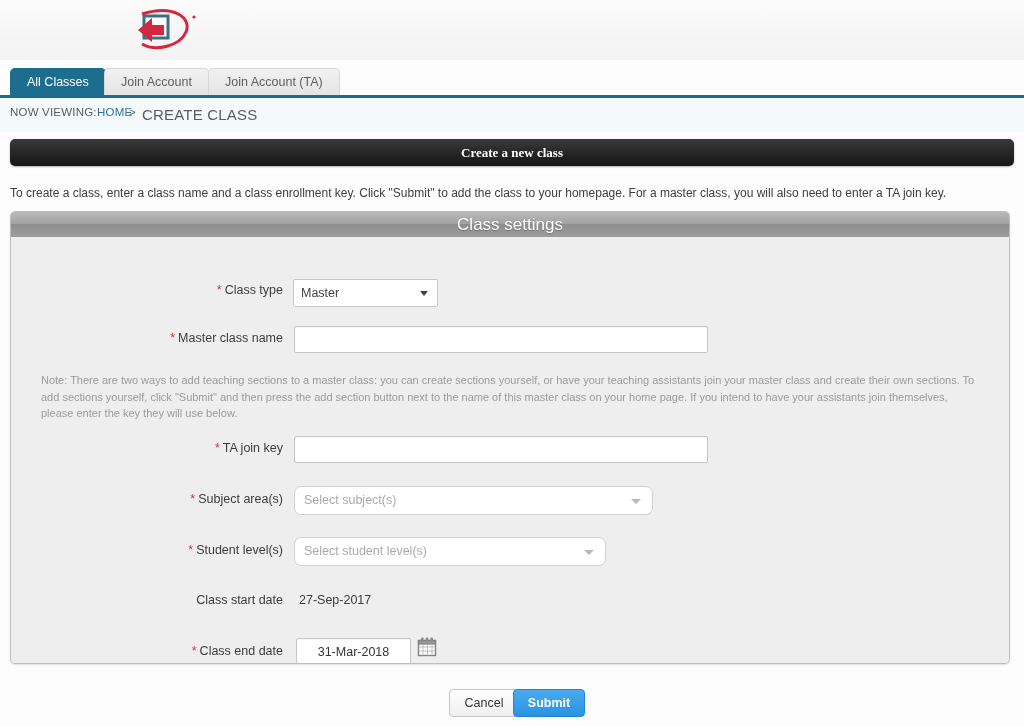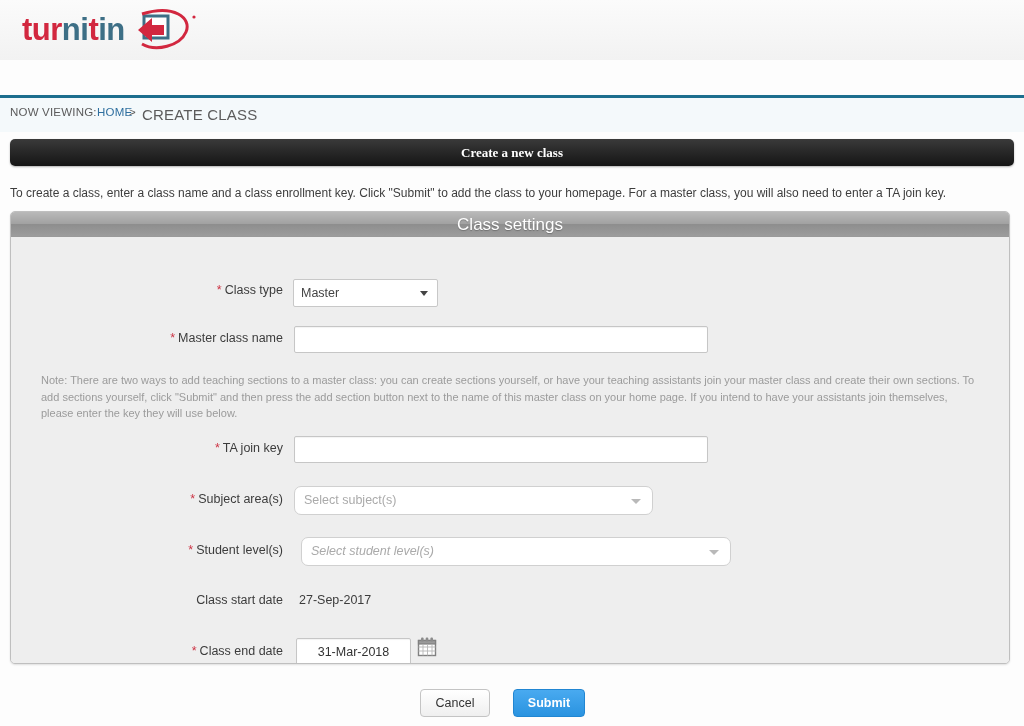--- a/index.html
+++ b/index.html
@@ -172,32 +172,34 @@
 </style>
 </head>
 <body>
 
 <div id="app">
 
   <div class="top-strip"></div>
 
   <div class="header">
     <div class="logo">
-      <div class="logo-text">
-        <span class="t1">tur</span><span class="t2">ni</span><span class="t3">t</span><span class="t4">in</span>
-      </div>
       <svg class="logo-mark" width="68" height="48">
         <path d="M10,8 L34,8 L34,30 L10,30 Z" fill="#ffffff" stroke="#3d6f86" stroke-width="3"></path>
         <path d="M4,22 L18,10 L18,17 L30,17 L30,27 L18,27 L18,34 Z" fill="#d2273f"></path>
         <path d="M8,6 C40,-4 58,10 52,24 C46,38 22,44 8,36" fill="none" stroke="#d2273f" stroke-width="3"></path>
         <circle cx="60" cy="9" r="1.6" fill="#d2273f"></circle>
       </svg>
     </div>
   </div>
 
+  <div class="tabbar">
+    <div class="tab active" style="left:10px;">All Classes</div>
+    <div class="tab" style="left:104px;">Join Account</div>
+    <div class="tab" style="left:208px;">Join Account (TA)</div>
+  </div>
   <div class="tab-underline"></div>
 
   <div class="crumbbar">
     <span class="crumb-label">NOW VIEWING:</span>
     <span class="crumb-home">HOME</span>
     <span class="crumb-sep">&gt;</span>
     <span class="crumb-cur">CREATE CLASS</span>
   </div>
 
   <div class="darkbar">Create a new class</div>
@@ -231,21 +233,21 @@
       <div class="row" style="top:255px;">
         <div class="lbl"><span class="req">*</span><span>Subject area(s)</span></div>
         <div class="combo" style="left:283px; top:-6px; width:359px;">
           <span>Select subject(s)</span>
           <span class="caret-grey"></span>
         </div>
       </div>
 
       <div class="row" style="top:306px;">
         <div class="lbl"><span class="req">*</span><span>Student level(s)</span></div>
-        <div class="combo" style="left:290px; top:-6px; width:430px;font-style:italic;">
+        <div class="combo" style="left:283px; top:-6px; width:312px;">
           <span>Select student level(s)</span>
           <span class="caret-grey"></span>
         </div>
       </div>
 
       <div class="row" style="top:356px;">
         <div class="lbl">Class start date</div>
         <div class="static-val" style="left:288px; top:0px;">27-Sep-2017</div>
       </div>
 
@@ -265,17 +267,17 @@
             <line x1="10.5" y1="8" x2="10.5" y2="19.5"></line>
             <line x1="15" y1="8" x2="15" y2="19.5"></line>
           </g>
         </svg>
       </div>
 
     </div>
   </div>
 
   <div>
-    <div class="btn btn-cancel" style="left:420px; top:689px;">Cancel</div>
+    <div class="btn btn-cancel" style="left:449px; top:689px;">Cancel</div>
     <div class="btn btn-submit" style="left:513px; top:689px;">Submit</div>
   </div>
 
 </div>
 
 </body></html>

